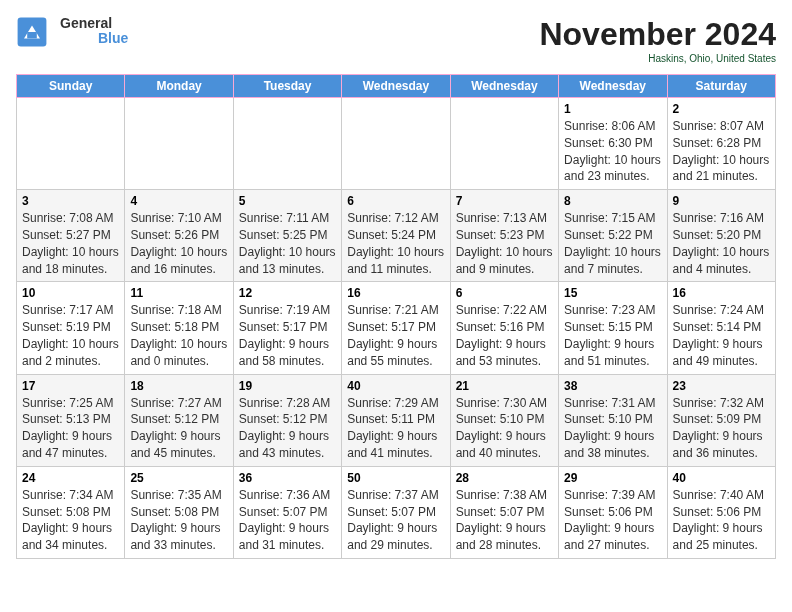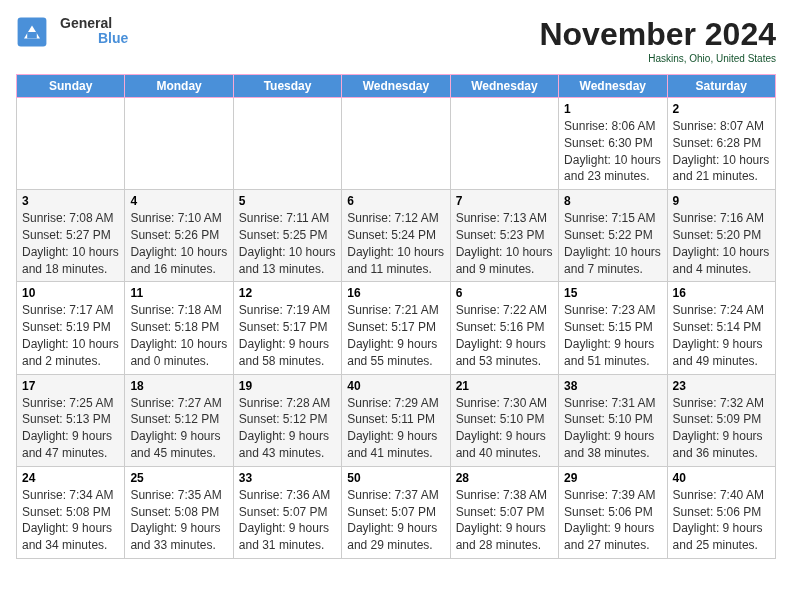--- a/index.html
+++ b/index.html
@@ -232,21 +232,21 @@
       <tr>
         <td>
           <span class="day-number">24</span>
           <div class="day-info">Sunrise: 7:34 AM<br>Sunset: 5:08 PM<br>Daylight: 9 hours and 34 minutes.</div>
         </td>
         <td>
           <span class="day-number">25</span>
           <div class="day-info">Sunrise: 7:35 AM<br>Sunset: 5:08 PM<br>Daylight: 9 hours and 33 minutes.</div>
         </td>
         <td>
-          <span class="day-number">33</span>
+          <span class="day-number">36</span>
           <div class="day-info">Sunrise: 7:36 AM<br>Sunset: 5:07 PM<br>Daylight: 9 hours and 31 minutes.</div>
         </td>
         <td>
           <span class="day-number">50</span>
           <div class="day-info">Sunrise: 7:37 AM<br>Sunset: 5:07 PM<br>Daylight: 9 hours and 29 minutes.</div>
         </td>
         <td>
           <span class="day-number">28</span>
           <div class="day-info">Sunrise: 7:38 AM<br>Sunset: 5:07 PM<br>Daylight: 9 hours and 28 minutes.</div>
         </td>

